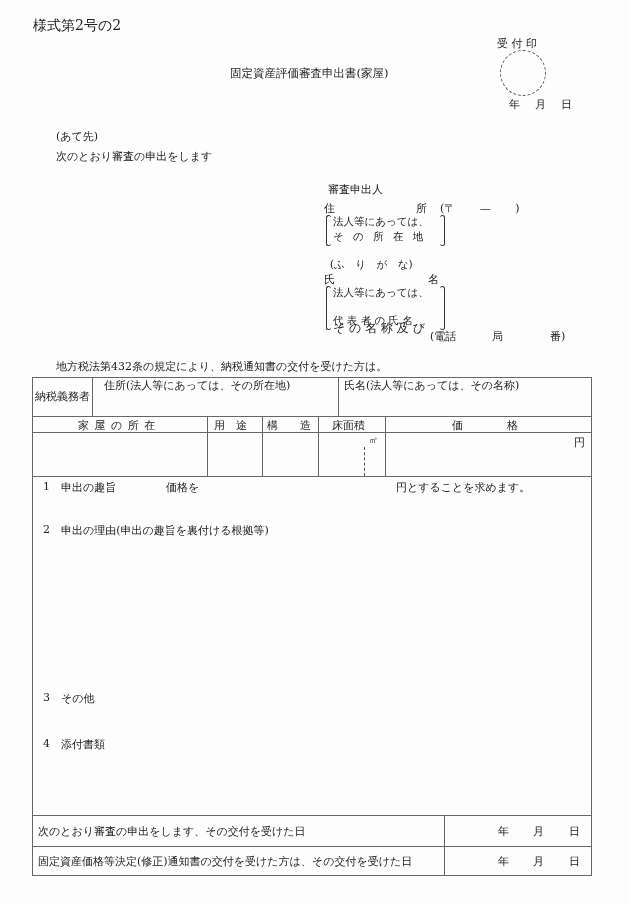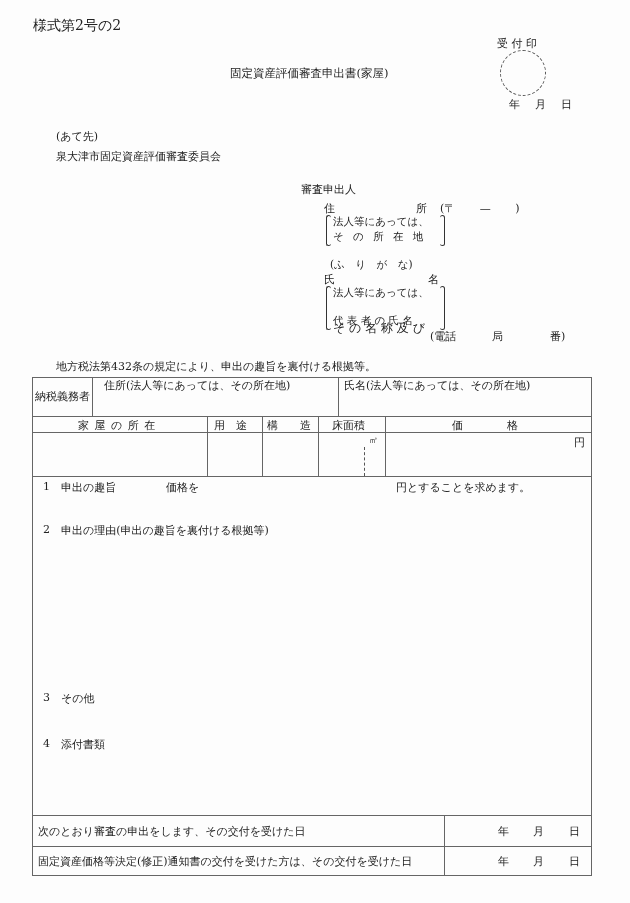--- a/index.html
+++ b/index.html
@@ -30,23 +30,23 @@
 <div class="abs" style="left:33px; top:17px; font-size:14px;">様式第2号の2</div>
 <div class="abs" style="left:210px; top:66px; font-size:11.5px;margin-left:20px;">固定資産評価審査申出書(家屋)</div>
 
 <div class="abs" style="left:497px; top:36px; font-size:11px;">受 付 印</div>
 <div class="stamp-circle"></div>
 <div class="abs" style="left:509px; top:97px;">年</div>
 <div class="abs" style="left:535px; top:97px;">月</div>
 <div class="abs" style="left:561px; top:97px;">日</div>
 
 <div class="abs" style="left:56px; top:129px;">(あて先)</div>
-<div class="abs" style="left:56px; top:149px;">泉大津市固定資産評価審査委員会</div>
+<div class="abs" style="left:56px; top:149px;">次のとおり審査の申出をします</div>
 
-<div class="abs" style="left:301px; top:182px;">審査申出人</div>
+<div class="abs" style="left:328px; top:182px;">審査申出人</div>
 <div class="abs" style="left:324px; top:201px;">住</div>
 <div class="abs" style="left:416px; top:201px;">所</div>
 <div class="abs" style="left:440px; top:201px; word-spacing:10px;">(〒　 —　 )</div>
 
 <div class="bracket bracket-l" style="left:326px; top:215px; height:29px;"></div>
 <div class="bracket bracket-r" style="left:440px; top:215px; height:29px;"></div>
 <div class="abs" style="left:333px; top:215px; font-size:10.5px;">法人等にあっては、</div>
 <div class="abs" style="left:333px; top:230px; font-size:10.5px; letter-spacing:3px;">そ の 所 在 地</div>
 
 <div class="abs" style="left:330px; top:258px; font-size:10.5px;">(ふ　り　が　な)</div>
@@ -56,21 +56,21 @@
 <div class="bracket bracket-l" style="left:326px; top:286px; height:42px;"></div>
 <div class="bracket bracket-r" style="left:440px; top:286px; height:42px;"></div>
 <div class="abs" style="left:333px; top:286px; font-size:10.5px;">法人等にあっては、</div>
 <div class="abs" style="left:333px; top:300px; font-size:12px;margin-top:20px;">そ の 名 称 及 び</div>
 <div class="abs" style="left:333px; top:314px; font-size:10.5px;">代 表 者 の 氏 名</div>
 
 <div class="abs" style="left:430px; top:329px;">(電話</div>
 <div class="abs" style="left:492px; top:329px;">局</div>
 <div class="abs" style="left:550px; top:329px;">番)</div>
 
-<div class="abs" style="left:56px; top:359px;">地方税法第432条の規定により、申出の趣旨を裏付ける根拠等。</div>
+<div class="abs" style="left:56px; top:359px;">地方税法第432条の規定により、納税通知書の交付を受けた方は。</div>
 
 <div>
 
   <div class="line hline" style="left:32px; top:377px; width:560px;"></div>
   <div class="line vline" style="left:32px; top:377px; height:499px;"></div>
   <div class="line vline" style="left:591px; top:377px; height:499px;"></div>
   <div class="line hline" style="left:32px; top:875px; width:560px;"></div>
 
   <div class="line vline" style="left:92px; top:377px; height:39px;"></div>
   <div class="line vline" style="left:338px; top:377px; height:39px;"></div>
@@ -84,21 +84,21 @@
   <div class="dash-v" style="left:364px; top:447px; height:29px;"></div>
   <div class="line hline" style="left:32px; top:476px; width:560px;"></div>
 
   <div class="line hline" style="left:32px; top:815px; width:560px;"></div>
   <div class="line hline" style="left:32px; top:846px; width:560px;"></div>
   <div class="line vline" style="left:444px; top:815px; height:61px;"></div>
 </div>
 
 <div class="abs" style="left:35px; top:389px;">納税義務者</div>
 <div class="abs" style="left:104px; top:378px;">住所(法人等にあっては、その所在地)</div>
-<div class="abs" style="left:344px; top:378px;">氏名(法人等にあっては、その所在地)</div>
+<div class="abs" style="left:344px; top:378px;">氏名(法人等にあっては、その名称)</div>
 
 <div class="abs" style="left:78px; top:418px; letter-spacing:1px;">家 屋 の 所 在</div>
 <div class="abs" style="left:214px; top:418px;">用　途</div>
 <div class="abs" style="left:267px; top:418px;">構　　造</div>
 <div class="abs" style="left:332px; top:418px;">床面積</div>
 <div class="abs" style="left:452px; top:418px;">価　　　　格</div>
 
 <div class="abs" style="left:33px; top:433px; width:173px; height:42px;"></div>
 <div class="abs" style="left:208px; top:433px; width:53px; height:42px;"></div>
 <div class="abs" style="left:263px; top:433px; width:54px; height:42px;"></div>

